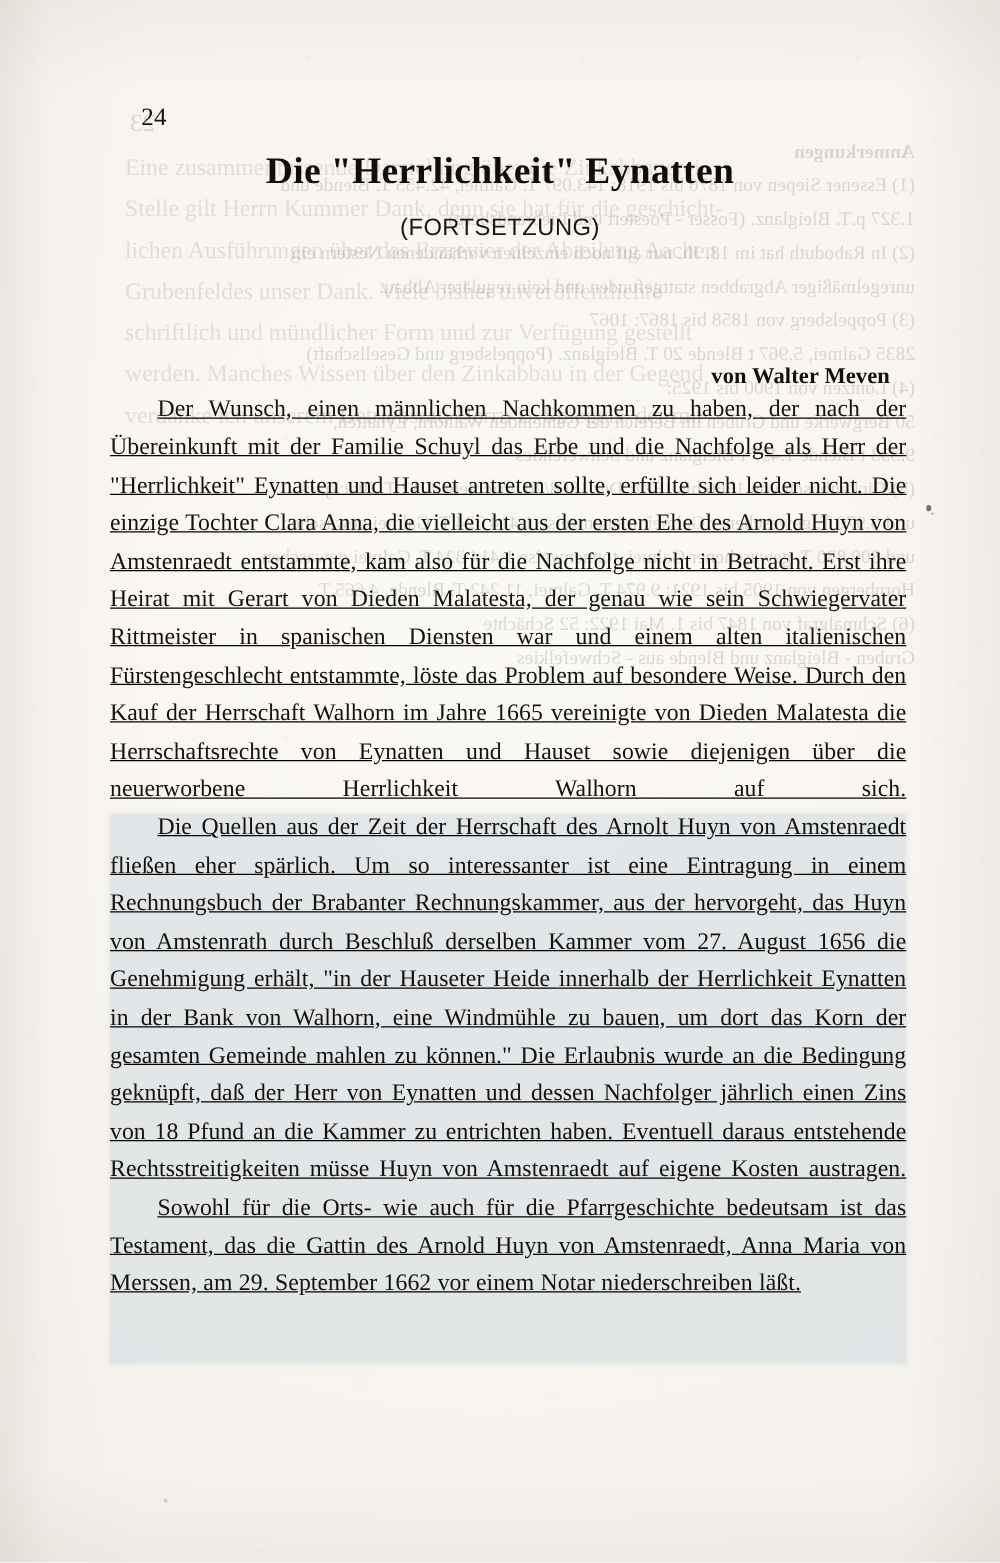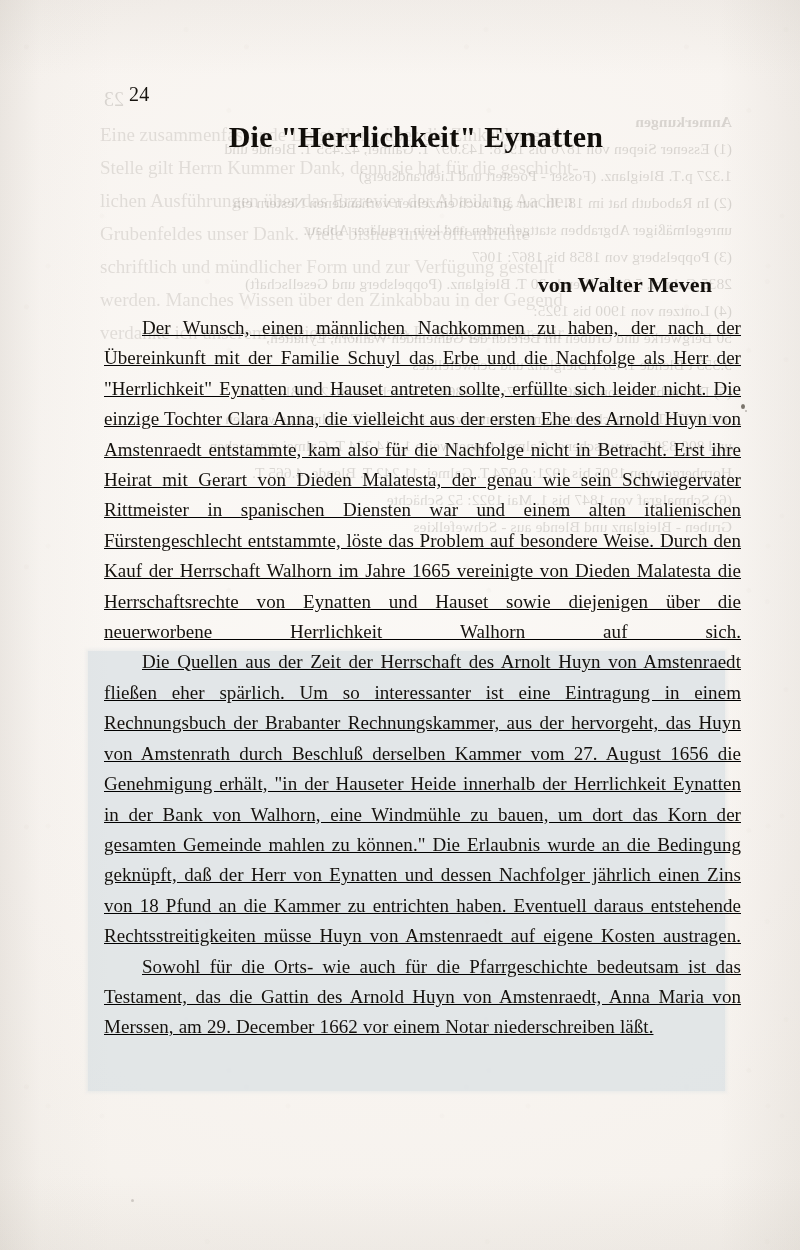--- a/index.html
+++ b/index.html
@@ -113,21 +113,20 @@
     opacity: .80;
     pointer-events: none;
     box-shadow: 0 0 3px 2px rgba(221,227,230,.5);
   }
 
   
   .content {
     position: absolute;
     inset: 0;
     z-index: 5;
-    margin-left: 16px;
   }
 
   .page-number {
     position: absolute;
     left: 113px;
     top: 83px;
     font-size: 20px;
     color: #17140f;
     font-family: "Liberation Serif", "DejaVu Serif", serif;
     letter-spacing: .2px;
@@ -154,22 +153,22 @@
     text-align: center;
     font-size: 19px;
     color: #1a1712;
     font-family: "Liberation Sans", "DejaVu Sans", sans-serif;
     letter-spacing: .4px;
   }
 
   .byline {
     position: absolute;
     right: 88px;
-    top: 272px;
-    font-size: 22px;
+    top: 290px;
+    font-size: 18px;
     font-weight: bold;
     color: #13100c;
     font-family: "Liberation Serif", "DejaVu Serif", serif;
     letter-spacing: .1px;
   }
 
   .body-block {
     position: absolute;
     left: 88px;
     top: 313px;
@@ -247,25 +246,26 @@
   <div class="speck" style="left:741px; top:404px; width:4px; height:5px; opacity:.72;"></div>
   <div class="speck" style="left:745px; top:410px; width:2px; height:2px; opacity:.35;"></div>
   <div class="speck" style="left:131px; top:1199px; width:3px; height:3px; opacity:.22;"></div>
 
   <div class="content">
 
     <div class="page-number">24</div>
 
     <h1 class="article-title">Die "Herrlichkeit" Eynatten</h1>
 
+    <div class="article-subtitle">(FORTSETZUNG)</div>
 
     <div class="byline">von Walter Meven</div>
 
     <div class="body-block">
       <p class="para stretch-last">Der Wunsch, einen männlichen Nachkommen zu haben, der nach der Übereinkunft mit der Familie Schuyl das Erbe und die Nachfolge als Herr der "Herrlichkeit" Eynatten und Hauset antreten sollte, erfüllte sich leider nicht. Die einzige Tochter Clara Anna, die vielleicht aus der ersten Ehe des Arnold Huyn von Amstenraedt entstammte, kam also für die Nachfolge nicht in Betracht. Erst ihre Heirat mit Gerart von Dieden Malatesta, der genau wie sein Schwiegervater Rittmeister in spanischen Diensten war und einem alten italienischen Fürstengeschlecht entstammte, löste das Problem auf besondere Weise. Durch den Kauf der Herrschaft Walhorn im Jahre 1665 vereinigte von Dieden Malatesta die Herrschaftsrechte von Eynatten und Hauset sowie diejenigen über die neuerworbene Herrlichkeit Walhorn auf sich.</p>
       <p class="para stretch-last">Die Quellen aus der Zeit der Herrschaft des Arnolt Huyn von Amstenraedt fließen eher spärlich. Um so interessanter ist eine Eintragung in einem Rechnungsbuch der Brabanter Rechnungskammer, aus der hervorgeht, das Huyn von Amstenrath durch Beschluß derselben Kammer vom 27. August 1656 die Genehmigung erhält, "in der Hauseter Heide innerhalb der Herrlichkeit Eynatten in der Bank von Walhorn, eine Windmühle zu bauen, um dort das Korn der gesamten Gemeinde mahlen zu können." Die Erlaubnis wurde an die Bedingung geknüpft, daß der Herr von Eynatten und dessen Nachfolger jährlich einen Zins von 18 Pfund an die Kammer zu entrichten haben. Eventuell daraus entstehende Rechtsstreitigkeiten müsse Huyn von Amstenraedt auf eigene Kosten austragen.</p>
-      <p class="para">Sowohl für die Orts- wie auch für die Pfarrgeschichte bedeutsam ist das Testament, das die Gattin des Arnold Huyn von Amstenraedt, Anna Maria von Merssen, am 29. December 1662 vor einem Notar niederschreiben läßt.</p>
+      <p class="para">Sowohl für die Orts- wie auch für die Pfarrgeschichte bedeutsam ist das Testament, das die Gattin des Arnold Huyn von Amstenraedt, Anna Maria von Merssen, am 29. September 1662 vor einem Notar niederschreiben läßt.</p>
     </div>
 
   </div>
 
   <div class="page-vignette"></div>
 </div>
 
 </body></html>

